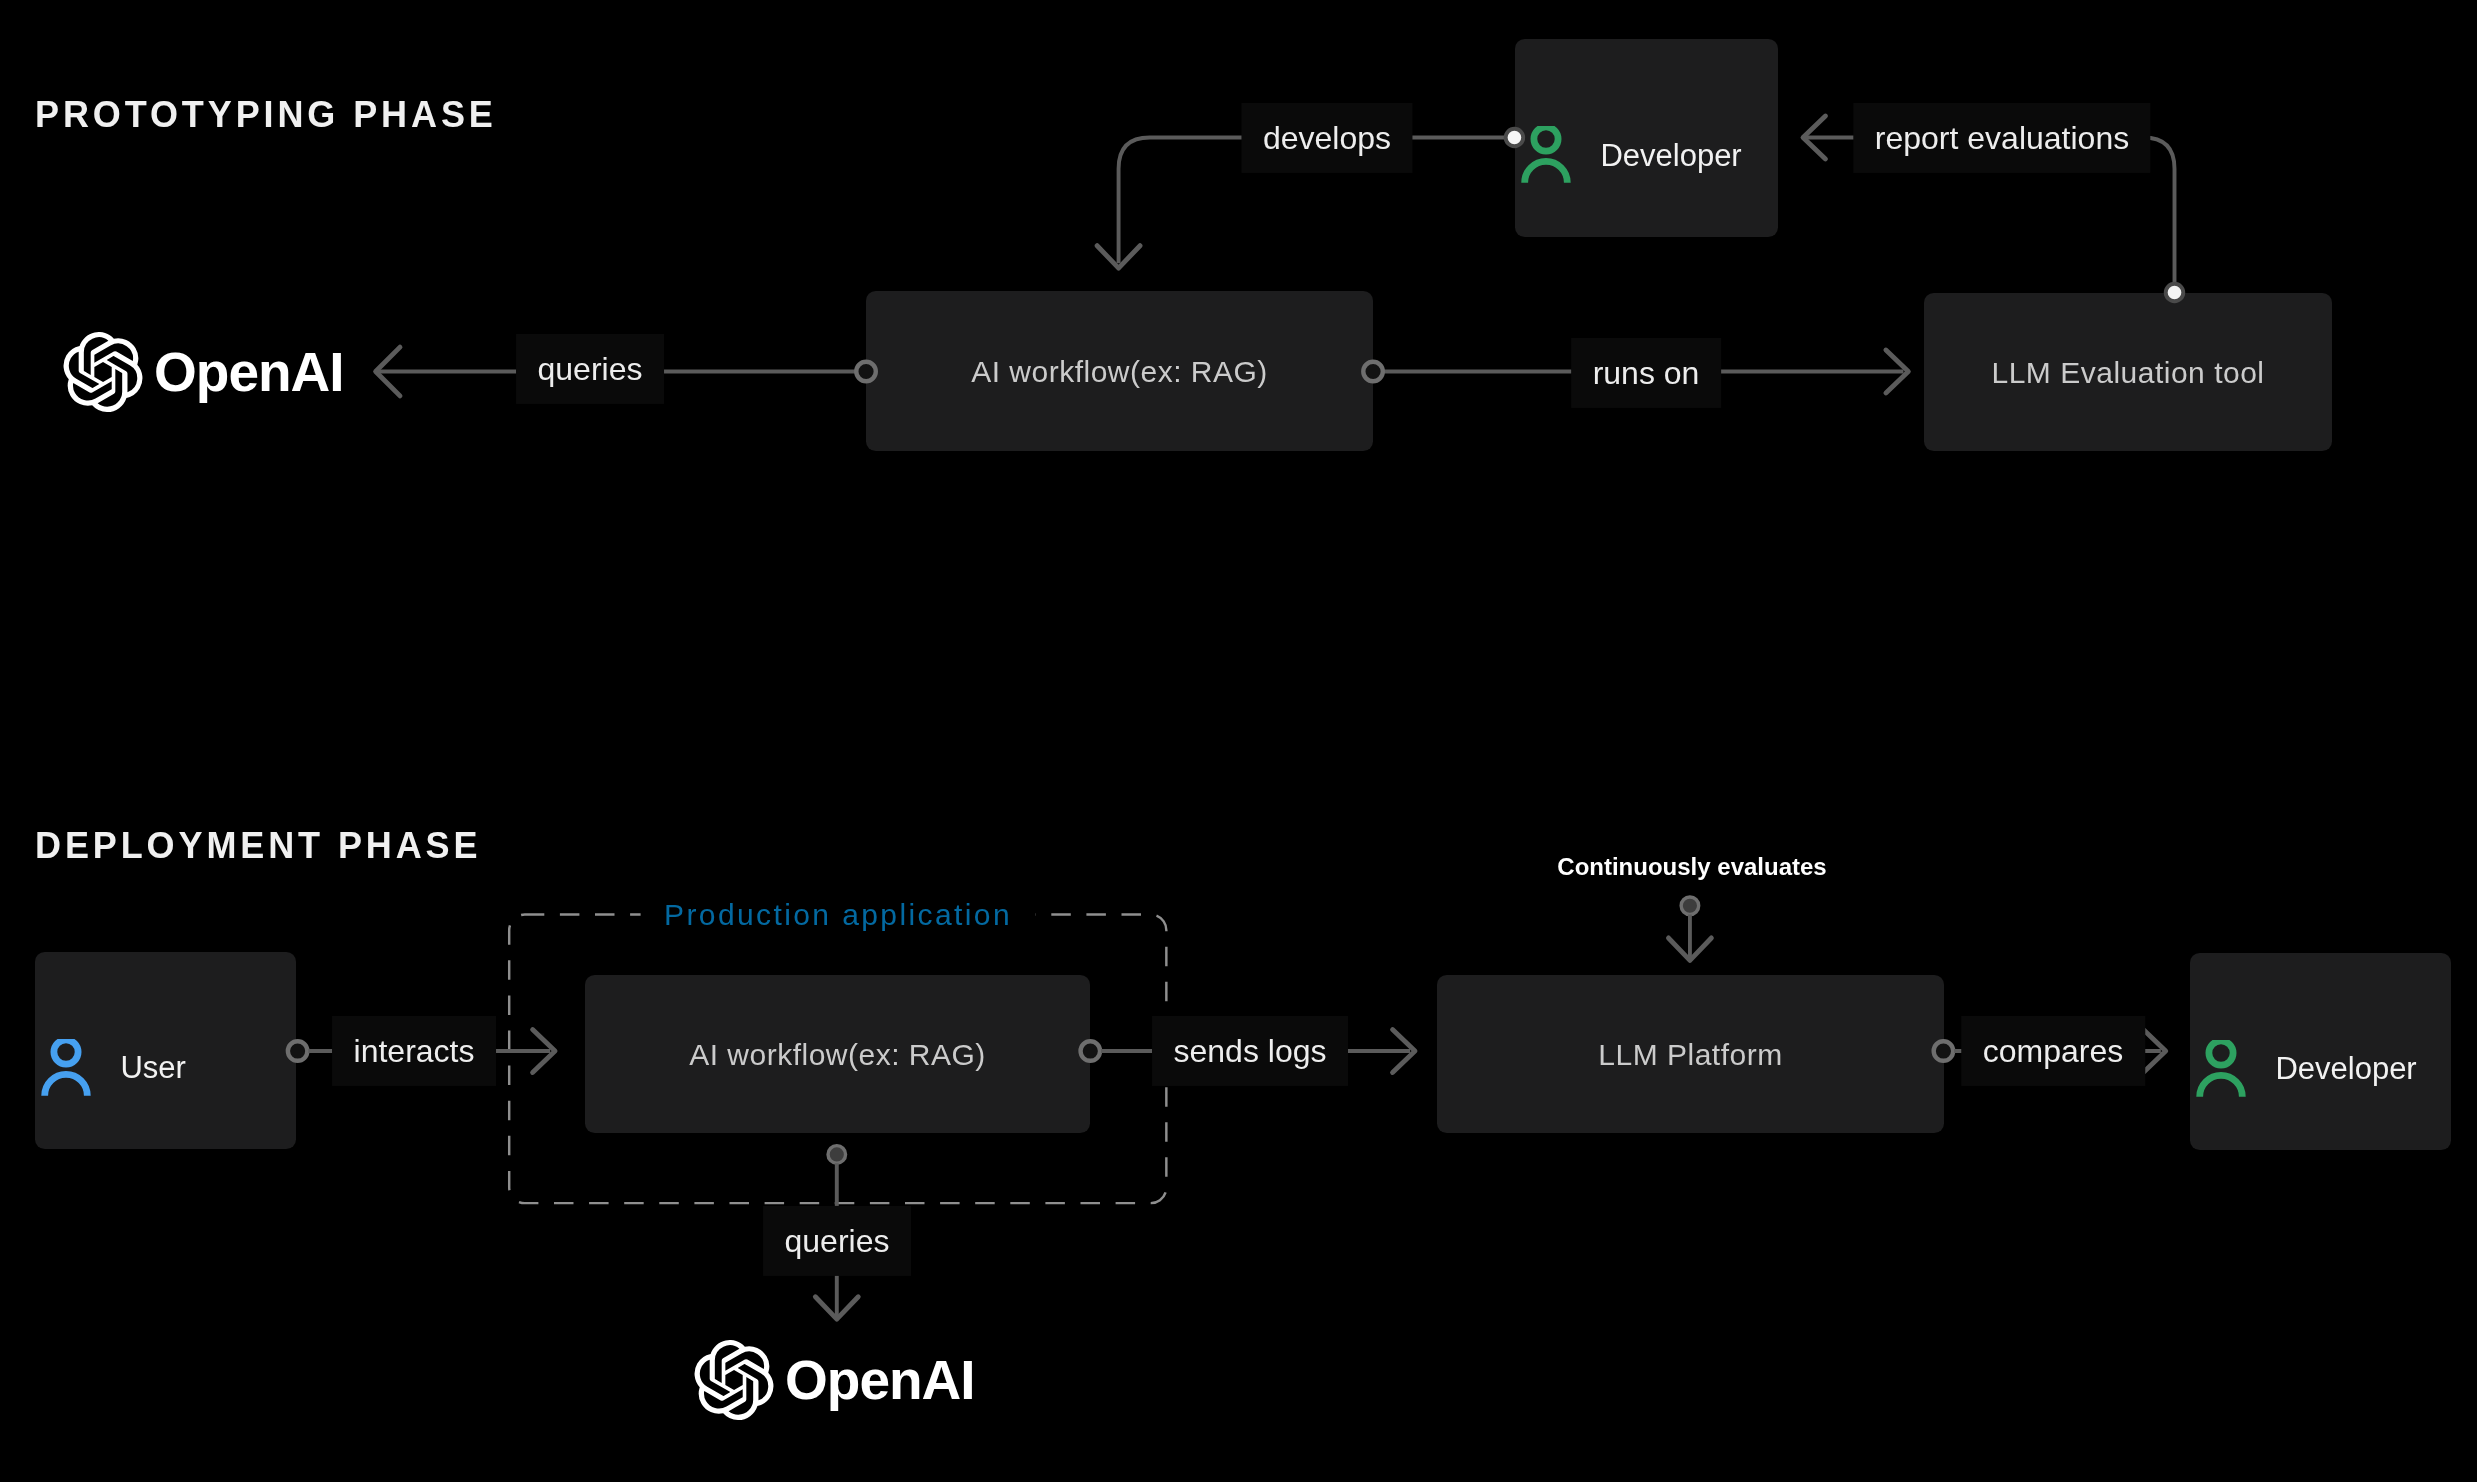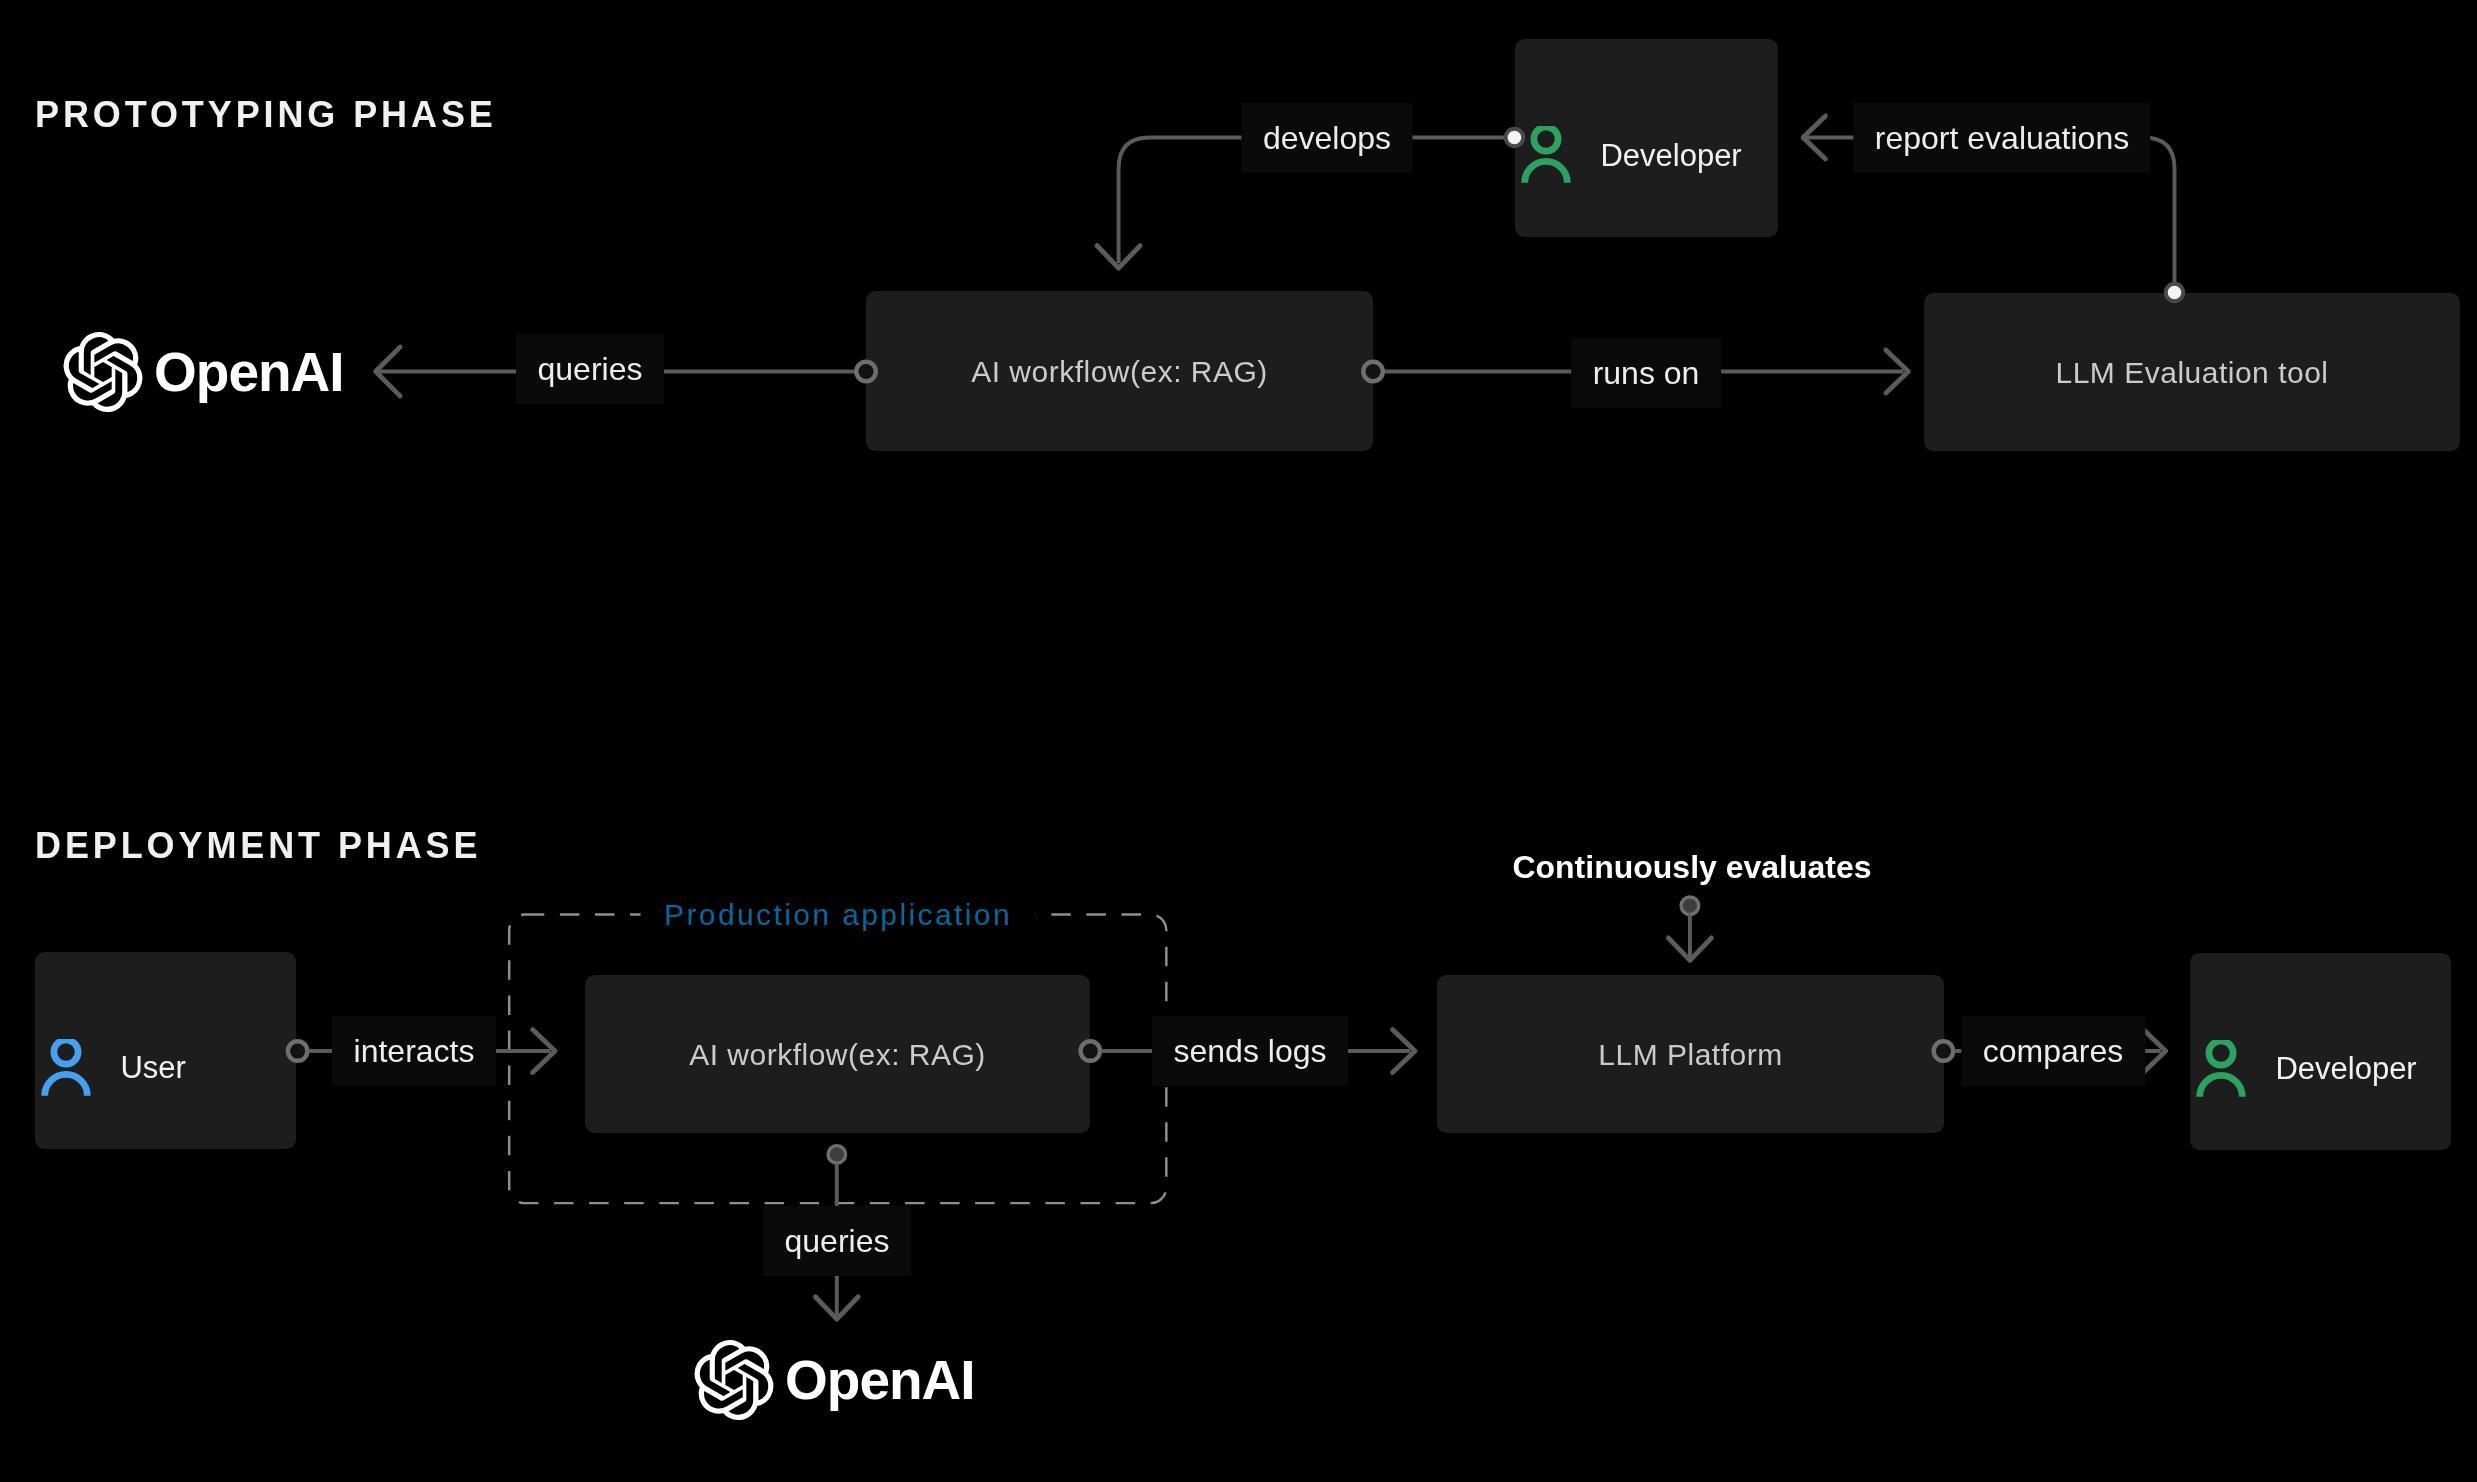--- a/index.html
+++ b/index.html
@@ -21,21 +21,21 @@
   .ring{fill:#121212;stroke:#6e6e6e;stroke-width:4.5;}
   .dot-white{fill:#f5f5f5;stroke:#4a4a4a;stroke-width:4;}
   .dot-gray{fill:#3d3d3d;stroke:#6e6e6e;stroke-width:3.5;}
   .dashed{fill:none;stroke:#8f8f8f;stroke-width:2.5;stroke-dasharray:20 16;}
 
   .chip{position:absolute;transform:translate(-50%,-50%);background:#0a0a0a;
         padding:16.6px 21.5px;font-size:32px;color:#ededed;white-space:nowrap;z-index:3;}
   .container-label{position:absolute;transform:translate(-50%,-50%);background:#000;
         padding:9.8px 23.4px;font-size:30px;letter-spacing:2.4px;color:#0369a1;
         white-space:nowrap;z-index:3;}
-  .bold-note{position:absolute;transform:translate(-50%,-50%);font-size:32px;font-weight:bold;
+  .bold-note{position:absolute;transform:translate(-50%,-50%);font-size:24px;font-weight:bold;
         color:#ffffff;white-space:nowrap;z-index:3;}
 
   .openai{position:absolute;display:flex;align-items:center;gap:11px;z-index:1;}
   .openai-word{font-size:55px;font-weight:bold;color:#ffffff;letter-spacing:-1px;}
 </style>
 </head>
 <body>
 
 <div class="stage">
 
@@ -57,21 +57,21 @@
   <div class="node person" style="left:1515px;top:39px;width:263px;height:198px">
     <svg width="62" height="59" viewBox="0 0 64 60">
       <g fill="none" stroke-width="7" stroke="#2da160">
         <circle cx="32" cy="13" r="12.5"></circle>
         <path d="M 10,58 A 22,22 0 0 1 54,58"></path>
       </g>
     </svg>
     <div class="person-label">Developer</div>
   </div>
 
-  <div class="node" style="left:1924px;top:293px;width:536px;height:158px">
+  <div class="node" style="left:1924px;top:293px;width:408px;height:158px">
     <div class="box-text">LLM Evaluation tool</div>
   </div>
 
   <div class="node person" style="left:35px;top:952px;width:261px;height:197px">
     <svg width="62" height="59" viewBox="0 0 64 60">
       <g fill="none" stroke-width="7" stroke="#46a0f0">
         <circle cx="32" cy="13" r="12.5"></circle>
         <path d="M 10,58 A 22,22 0 0 1 54,58"></path>
       </g>
     </svg>

